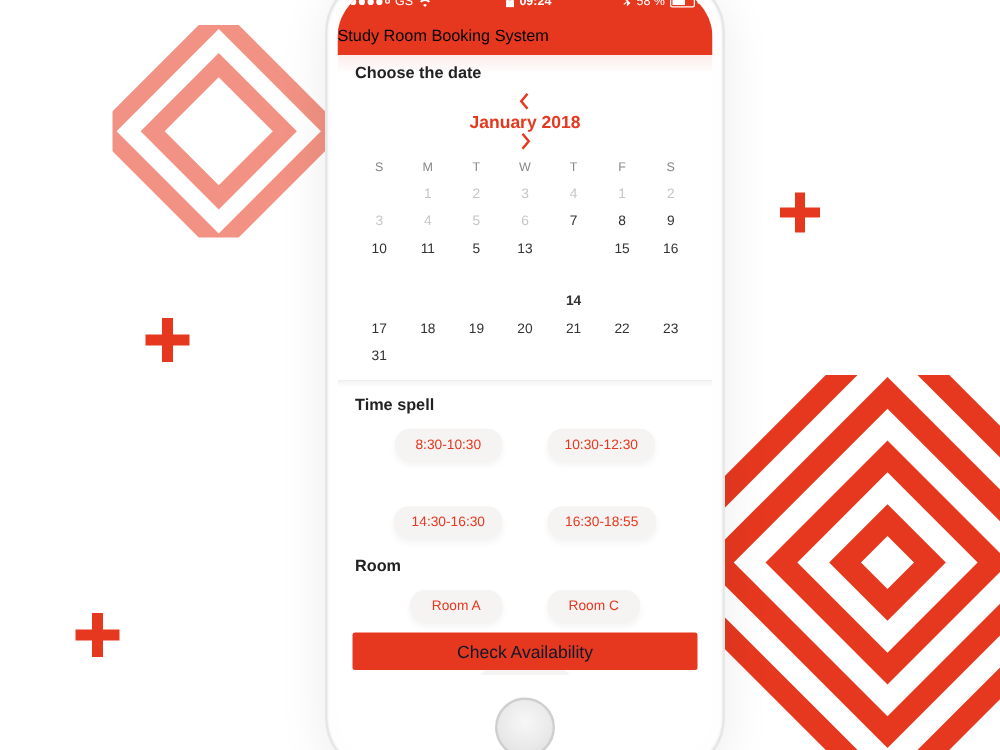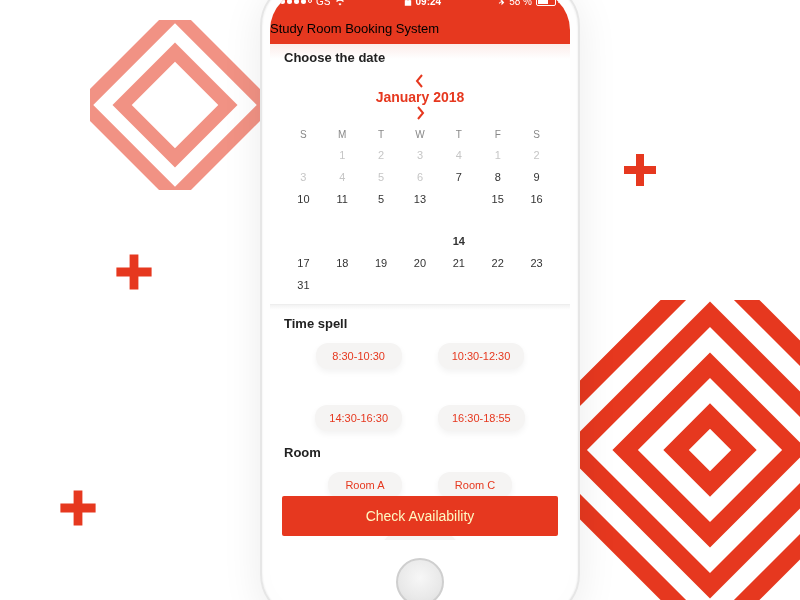--- a/index.html
+++ b/index.html
@@ -103,22 +103,22 @@
     padding: 7px 14px;
     font-size: 11px; color: #e6381f; font-weight: 500;
     box-shadow: 0 3px 6px rgba(0,0,0,0.05);
     min-width: 86px; text-align: center;
     cursor: pointer;
   }
   .chip.room { min-width: 74px; color:#e6381f; }
 
   .cta {
     position: absolute; left: 12px; right: 12px; bottom: 74px;
-    height: 40px;
-    background: #e6381f; color: #fef9c3;
+    height: 30px;
+    background: #e6381f; color: #0f172a;
     display:flex; align-items:center; justify-content:center;
     font-size: 14px; font-weight: 500;
     border-radius: 2px;
     cursor: pointer;
   }
 </style>
 </head>
 <body>
 
 <div class="deco" style="left:90px;top:20px">

